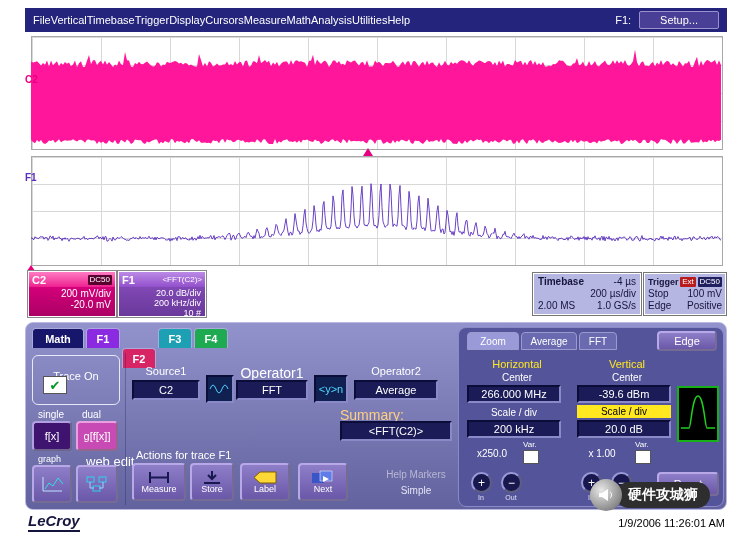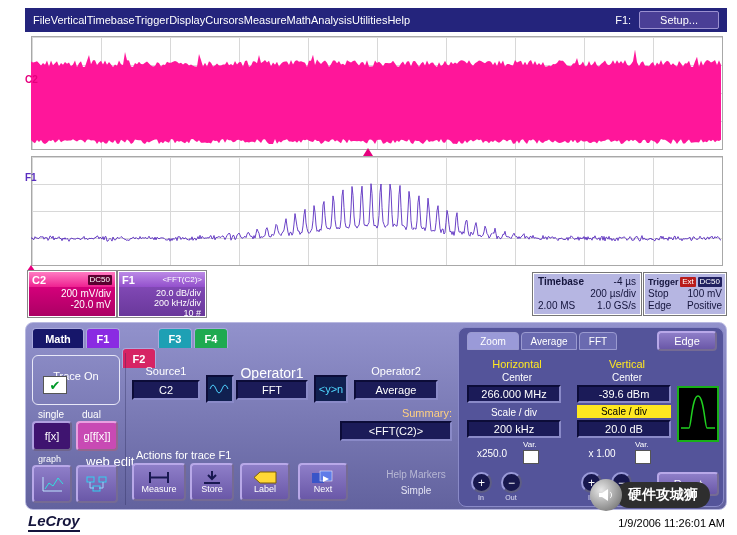--- a/index.html
+++ b/index.html
@@ -187,21 +187,21 @@
       <svg width="22" height="16">
           <path d="M1 8 Q4 0 7 8 T13 8 T19 8" stroke="#4fd0ff" fill="none"></path>
         </svg>
     </div>
     <span class="abs wlabel" style="left:210px;top:42px;width:72px;font-size:14px;">Operator1</span>
     <div class="abs field" style="left:210px;top:57px;width:72px;height:20px;">FFT</div>
     <div class="abs field" style="left:288px;top:52px;width:34px;height:28px;background:#102050;color:#4fd8ff;font-size:11px;">&lt;y&gt;n</div>
     <span class="abs wlabel" style="left:328px;top:42px;width:84px;font-size:11px;">Operator2</span>
     <div class="abs field" style="left:328px;top:57px;width:84px;height:20px;">Average</div>
 
-    <span class="abs" style="left:314px;top:84px;width:112px;text-align:right;color:#ffd080;font-size:11px;">Summary:</span>
+    <span class="abs" style="left:314px;top:84px;width:112px;text-align:left;color:#ffd080;font-size:14px;">Summary:</span>
     <div class="abs field" style="left:314px;top:98px;width:112px;height:20px;">&lt;FFT(C2)&gt;</div>
 
     <span class="abs grp-lbl" style="left:110px;top:126px;font-size:11px;">Actions for trace F1</span>
 
     <div class="abs btn3d" style="left:106px;top:140px;width:54px;height:38px;">
       <svg width="24" height="13">
           <path d="M3 1v11M21 1v11M3 6.5h18" stroke="#181850" stroke-width="2" fill="none"></path>
         </svg>
       <span style="font-size:9px;">Measure</span>
     </div>

